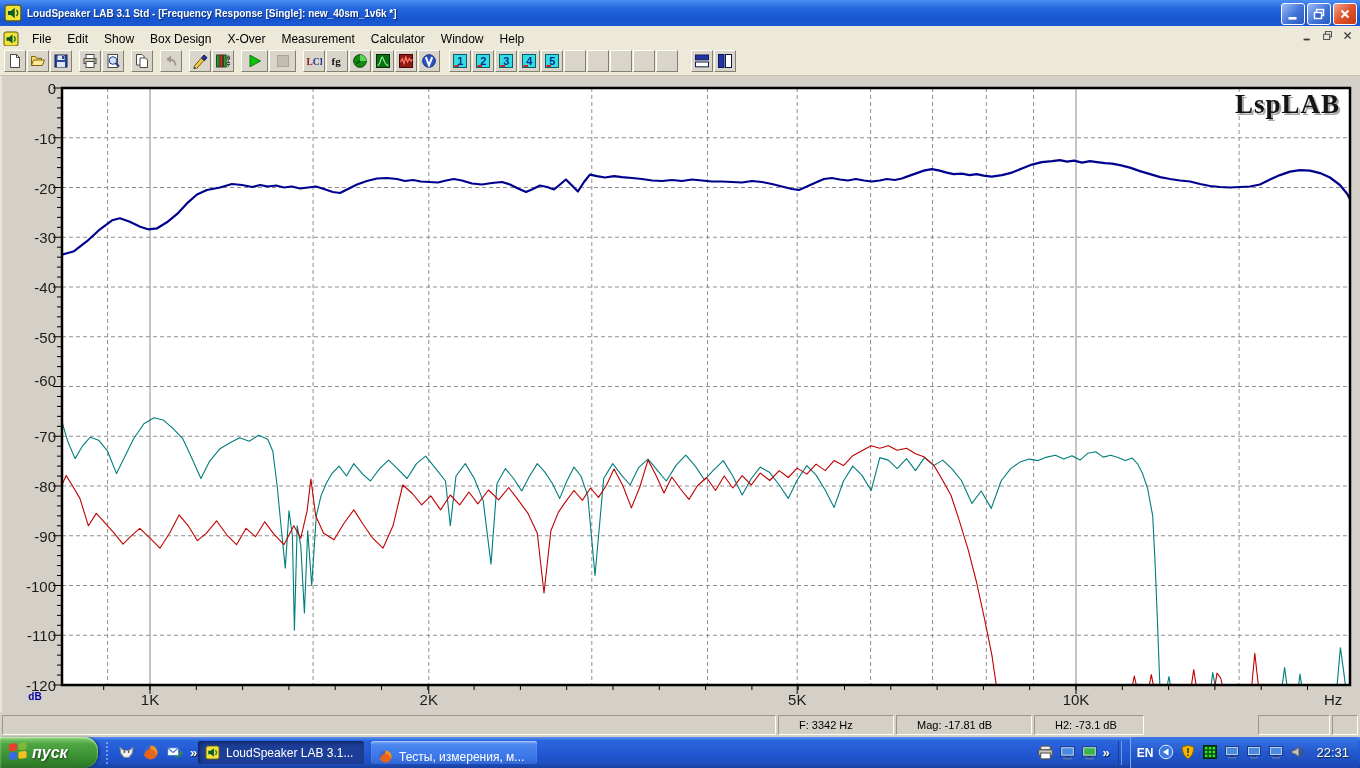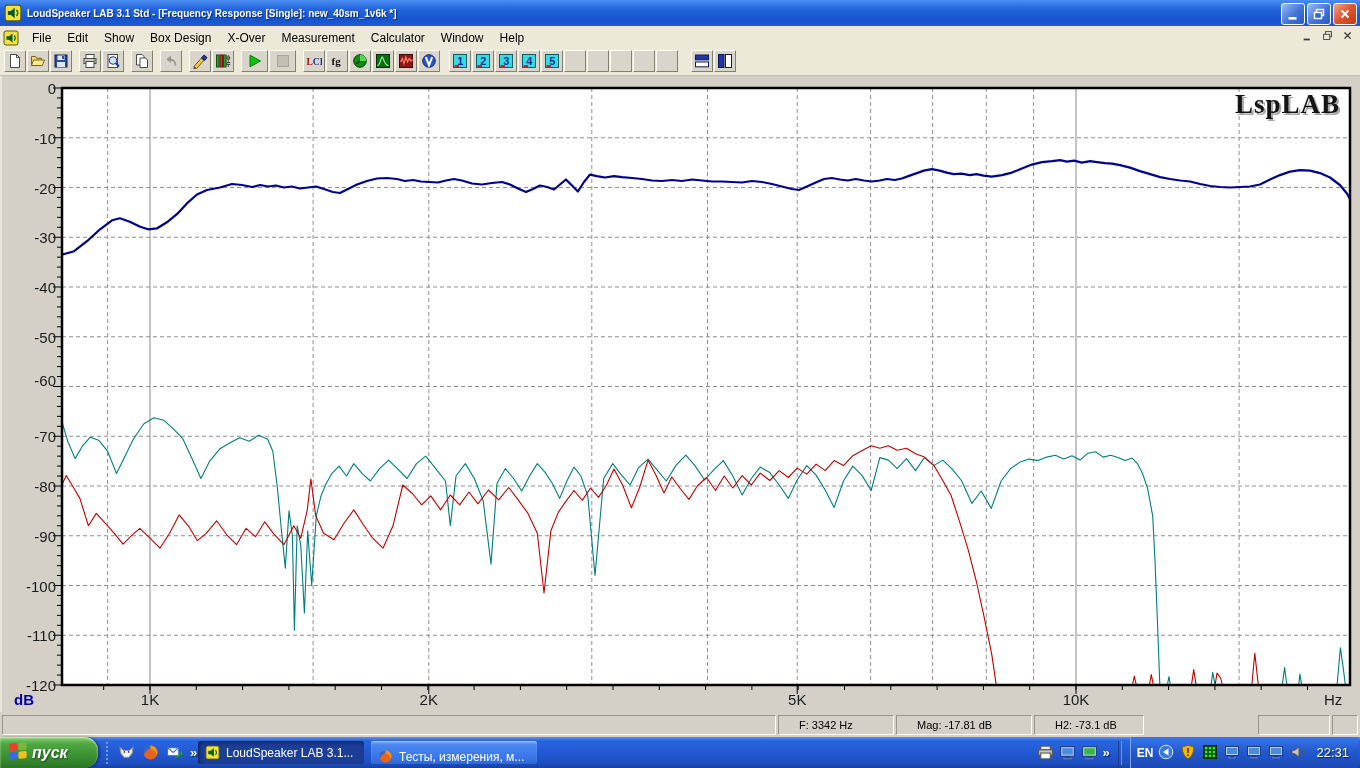--- a/index.html
+++ b/index.html
@@ -11,39 +11,39 @@
     display:flex;align-items:center;padding-left:4px;box-sizing:border-box}
   .app-icon16{width:18px;height:18px;display:inline-flex}
   .app-icon16 svg{display:block}
   .title{color:#fff;font-weight:bold;font-size:10px;margin-left:5px;white-space:nowrap;text-shadow:1px 1px 1px #0a2a6a}
   .winbtns{position:absolute;right:3px;top:3px;display:flex;gap:2px}
   .wbtn{width:22px;height:20px;border:1px solid #fff;border-radius:3px;display:flex;align-items:center;justify-content:center}
   .wbtn.blue{background:linear-gradient(135deg,#9cbcf5 0%,#4273d8 55%,#2a5ac0 100%)}
   .wbtn.red{background:linear-gradient(135deg,#f0a58e 0%,#e1532e 50%,#c23a10 100%)}
   .wbtn svg{display:block}
   
-  .menubar{position:absolute;left:0;top:26px;width:1360px;height:26px;background:#ece9d8;display:flex;align-items:center;padding-left:3px;box-sizing:border-box;border-bottom:3px solid #ef4444}
+  .menubar{position:absolute;left:0;top:26px;width:1360px;height:26px;background:#ece9d8;display:flex;align-items:center;padding-left:3px;box-sizing:border-box;border-bottom:1px solid #ef4444}
   .menubar .app-icon16{width:16px;height:16px}
   #menu-items{display:flex;margin-left:5px}
   .menu-item{padding:2px 8px;font-size:12px;color:#000;white-space:nowrap}
   .mdi-btns{position:absolute;right:4px;top:2px;display:flex;gap:3px}
   .mdibtn{width:17px;height:15px;display:flex;align-items:center;justify-content:center}
   
   .toolbar{position:absolute;left:0;top:46px;width:1360px;height:30px;background:#ece9d8;display:flex;align-items:center;padding-left:4px;box-sizing:border-box;border-bottom:1px solid #c6c2b2}
   .tb-btn{width:22px;height:22px;background:#d9d5cb;border:1px solid;border-color:#fffdf4 #82806f #82806f #fffdf4;margin-right:1px;display:flex;align-items:center;justify-content:center;box-sizing:border-box}
   .tb-btn.wide{width:27px}
   .tb-btn .ticon{display:flex}
   .tb-btn svg{display:block}
   .tb-gap{height:22px}
   
   .chartregion{position:absolute;left:0;top:76px;width:1360px;height:636px;background:#d4d0c8;border-left:2px solid #e8e5da}
   #plotwrap{position:absolute;left:0;top:0;width:1360px;height:636px}
   .ylabel{position:absolute;left:12px;width:42px;text-align:right;font-size:15px;color:#1c1c1c}
   .xlabel{position:absolute;top:615px;font-size:15px;color:#1c1c1c;transform:translateX(-50%);white-space:nowrap}
-  .unit-db{position:absolute;left:12px;width:42px;top:615px;text-align:left;font-size:15px;font-weight:bold;color:#0000a8}
+  .unit-db{position:absolute;left:12px;width:42px;top:615px;text-align:center;font-size:10px;font-weight:bold;color:#0000a8}
   .unit-hz{position:absolute;left:1322px;top:615px;font-size:15px;color:#1c1c1c}
   .watermark{position:absolute;top:13px;right:22px;font-family:"Liberation Serif",serif;font-weight:bold;font-size:27px;color:#141414;text-shadow:2px 2px 0 #a8a8a8;letter-spacing:1px}
   
   .statusbar{position:absolute;left:0;top:712px;width:1360px;height:25px;background:#d4d0c8;display:flex;align-items:stretch;padding:3px 2px 2px 2px;box-sizing:border-box;gap:2px}
   .sb-cell{border:1px solid;border-color:#99958a #fffef6 #fffef6 #99958a;font-size:11px;color:#000;display:flex;align-items:center;padding-left:20px;box-sizing:border-box;white-space:nowrap;overflow:hidden}
   
   .taskbar{position:absolute;left:0;top:737px;width:1360px;height:31px;
     background:linear-gradient(180deg,#5a92f0 0%,#2a65dd 12%,#2257d2 55%,#1e4ec0 85%,#16419f 100%)}
   .startbtn{position:absolute;left:0;top:0;height:31px;width:98px;border-radius:0 14px 14px 0;
     background:linear-gradient(180deg,#8ed17a 0%,#4fa743 22%,#3c9234 60%,#2e7c29 92%,#256b22 100%);

